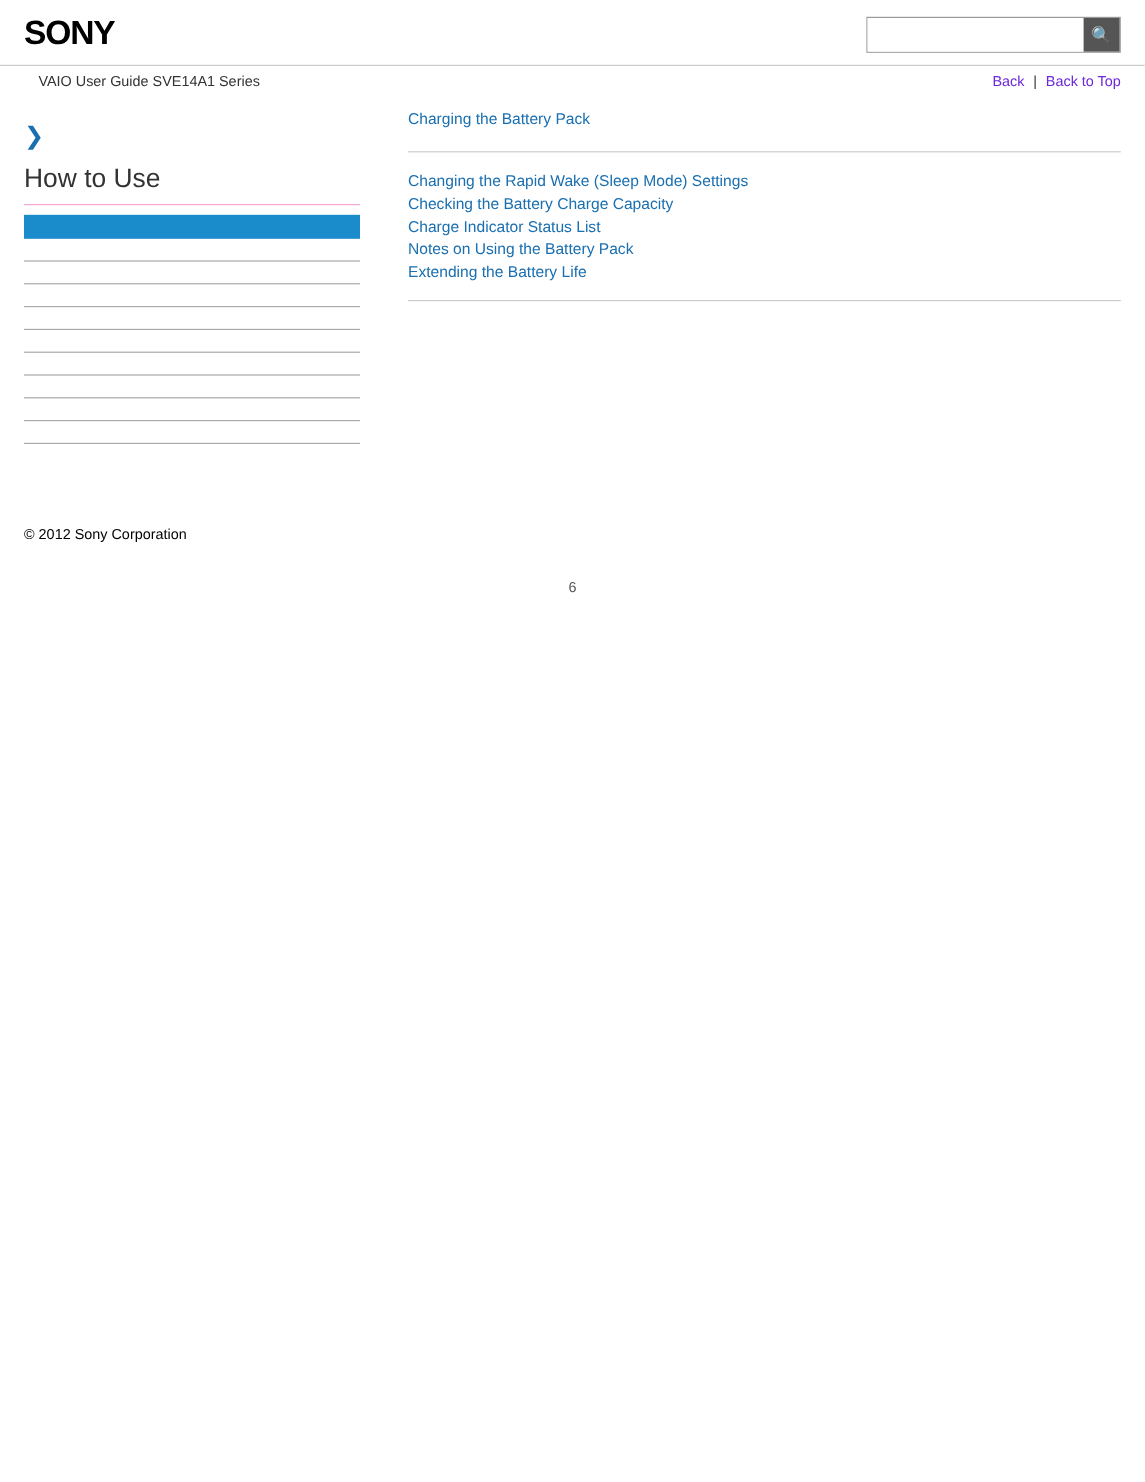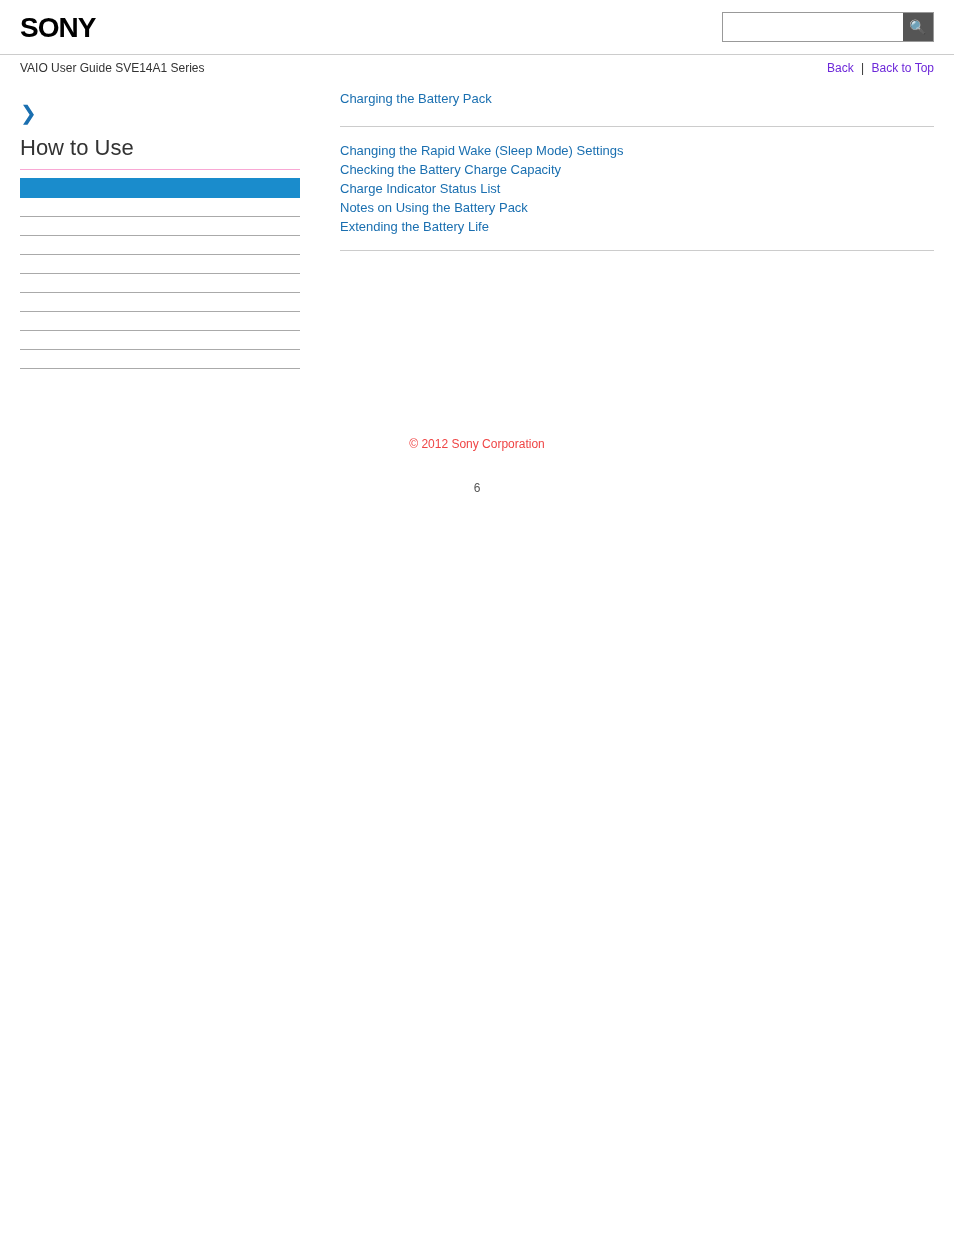--- a/index.html
+++ b/index.html
@@ -8,21 +8,21 @@
       font-size: 13px;
       color: #333;
       background: #fff;
       width: 954px;
       min-height: 1235px;
     }
 
     
     .header {
       display: flex;
-      align-items: flex-start;
+      align-items: flex-end;
       justify-content: space-between;
       padding: 12px 20px 10px 20px;
       border-bottom: 1px solid #ccc;
     }
     .sony-logo {
       font-size: 28px;
       font-weight: bold;
       font-family: Arial, sans-serif;
       color: #000;
       letter-spacing: -1px;
@@ -54,20 +54,21 @@
     }
 
     
     .sub-header {
       display: flex;
       align-items: center;
       justify-content: space-between;
       padding: 6px 20px;
       font-size: 12px;
       color: #333;
+      margin-left: 12px;
     }
     .nav-links a {
       color: #6d28d9;
       text-decoration: none;
     }
     .nav-separator { margin: 0 4px; color: #333; }
 
     
     .main-container {
       display: flex;
@@ -141,22 +142,21 @@
       margin-top: 4px;
     }
     .links-list li {
       margin-bottom: 4px;
     }
 
     
     .footer {
       padding: 30px 20px 10px 20px;
       font-size: 12px;
-      color: #ef4444;
-      text-align: center;
+      color: #000000;
     }
     .page-number {
       text-align: center;
       font-size: 12px;
       color: #555;
       margin-top: 20px;
       padding-bottom: 20px;
     }
   </style>
 </head>

